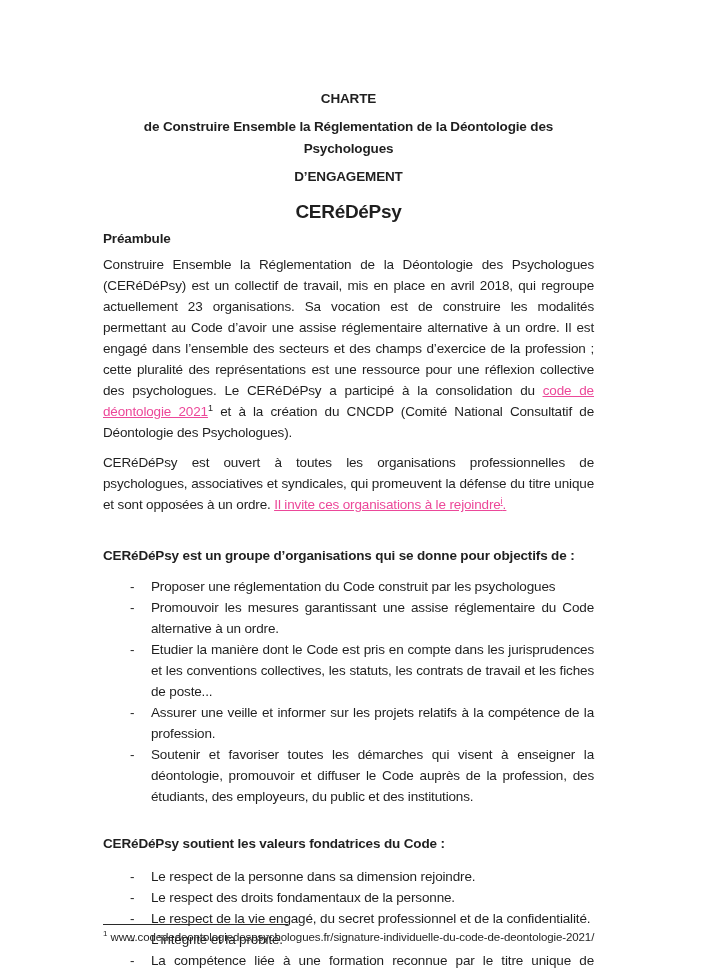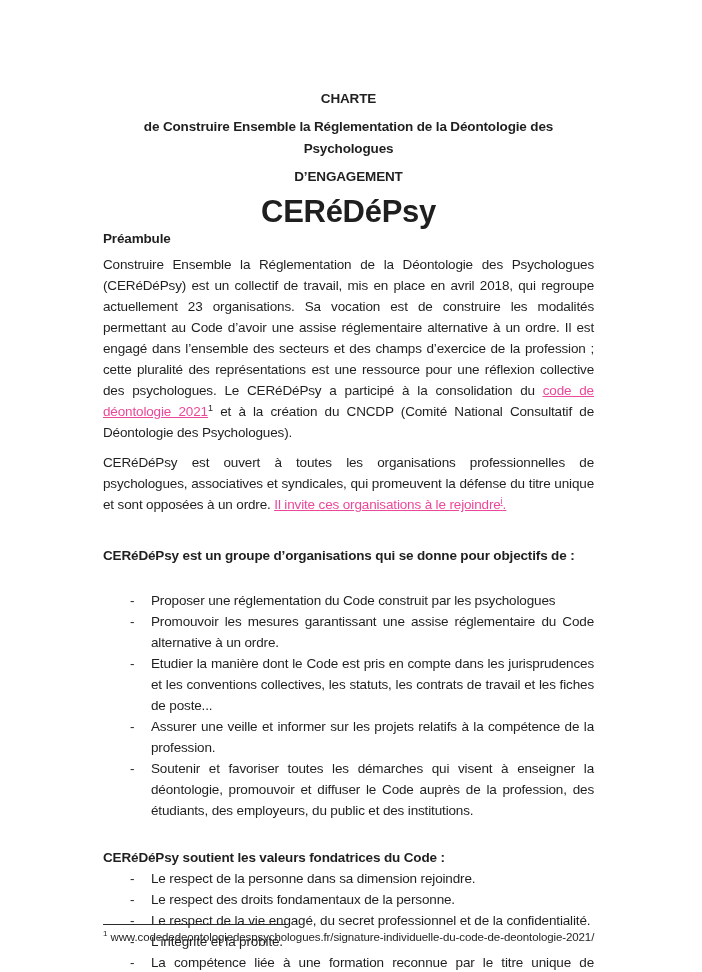--- a/index.html
+++ b/index.html
@@ -22,32 +22,32 @@
     overflow: hidden;
   }
   .doc-header { text-align: center; }
   .doc-header .hline {
     font-weight: bold;
     line-height: 22px;
     margin: 0 0 6px 0;
   }
   .doc-title {
     font-weight: bold;
-    font-size: 31px;
+    font-size: 19px;
     line-height: 32px;
     margin-top: 8px;
     letter-spacing: -0.3px;
   }
   .section-heading {
     font-weight: bold;
     margin: 0 0 5px 0;
   }
   .preamble-heading { }
-  .group-heading { margin-top: 30px; margin-bottom: 24px; }
-  .values-heading { margin-top: 26px; margin-bottom: 0; }
+  .group-heading { margin-top: 30px; margin-bottom: 10px; }
+  .values-heading { margin-top: 26px; margin-bottom: 12px; }
   p.body-par {
     margin: 0 0 9px 0;
     text-align: justify;
   }
   a.link, a.link * {
     color: #ec4899;
     text-decoration: underline;
     cursor: pointer;
   }
   sup {

